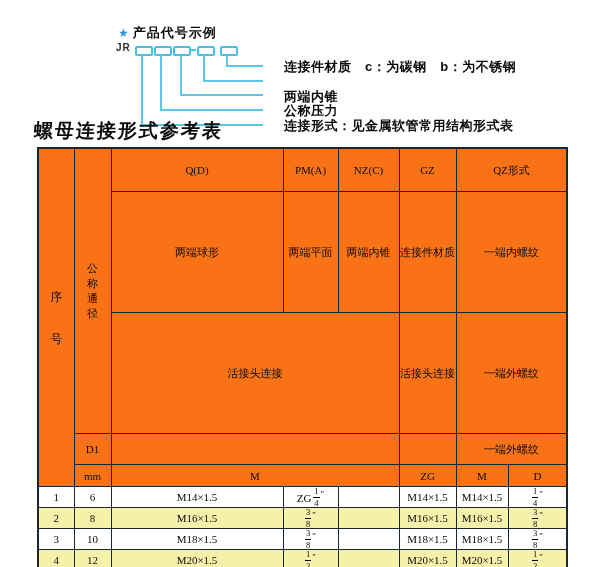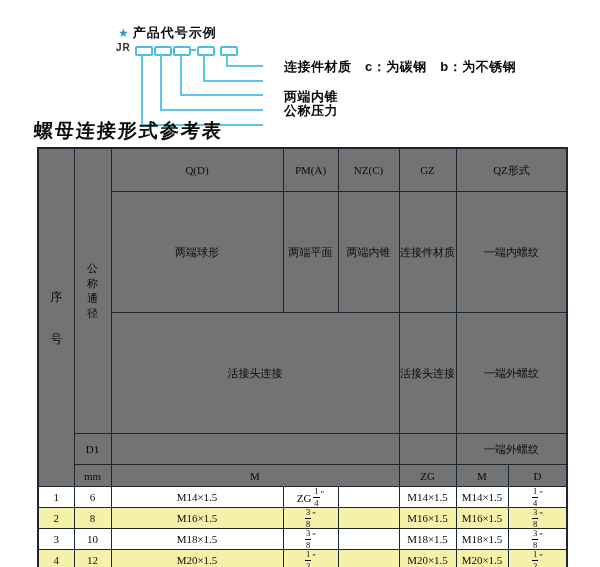--- a/index.html
+++ b/index.html
@@ -27,21 +27,21 @@
 
   
   .table-title{position:absolute;left:34px;top:118px;margin:0;font-size:19px;font-weight:bold;
                font-family:"Liberation Serif","DejaVu Serif",serif;letter-spacing:2px;transform:skewX(-4deg);}
 
   
   table.ref-table{position:absolute;left:37px;top:147px;width:529px;border-collapse:collapse;
         table-layout:fixed;font-family:"Liberation Serif","DejaVu Serif",serif;font-size:11px;
         border:2px solid #1c2633;}
   .ref-table td{border:1px solid #1c2633;text-align:center;vertical-align:middle;padding:0;overflow:hidden;}
-  .ref-table thead td{background:#737373;font-weight:normal;}
+  .ref-table thead td{background:#f97316;font-weight:normal;}
   .ref-table thead tr{height:22px;}
   .ref-table tbody tr{height:21px;background:#ffffff;}
   .ref-table tbody tr.alt{background:#f6f1aa;}
   .vert{white-space:pre-line;}
   .vert-seq{line-height:42px;font-size:12px;}
   .vert-nom{line-height:15px;font-size:11px;}
   .frac{display:inline-block;vertical-align:-4px;text-align:center;font-size:8.5px;line-height:1;}
   .fn{display:block;border-bottom:1px solid #000;padding:0 1px 1px 1px;}
   .fd{display:block;padding-top:1px;}
   .qt{font-size:9px;vertical-align:5px;margin-left:1px;}
@@ -68,20 +68,21 @@
   <div class="vline v5"></div>
   <div class="hline h1"></div>
   <div class="hline h2"></div>
   <div class="hline h3"></div>
   <div class="hline h4"></div>
   <div class="hline h5"></div>
 
   <div class="dlabel dl1">连接件材质　c：为碳钢　b：为不锈钢</div>
   <div class="dlabel dl3">两端内锥</div>
   <div class="dlabel dl4">公称压力</div>
+  <div class="dlabel dl5">连接形式：见金属软管常用结构形式表</div>
 </div>
 
 <h2 class="table-title">螺母连接形式参考表</h2>
 
 <table class="ref-table">
   <colgroup>
     <col style="width:36px">
       <col style="width:37px">
       <col style="width:172px">
       <col style="width:55px">

